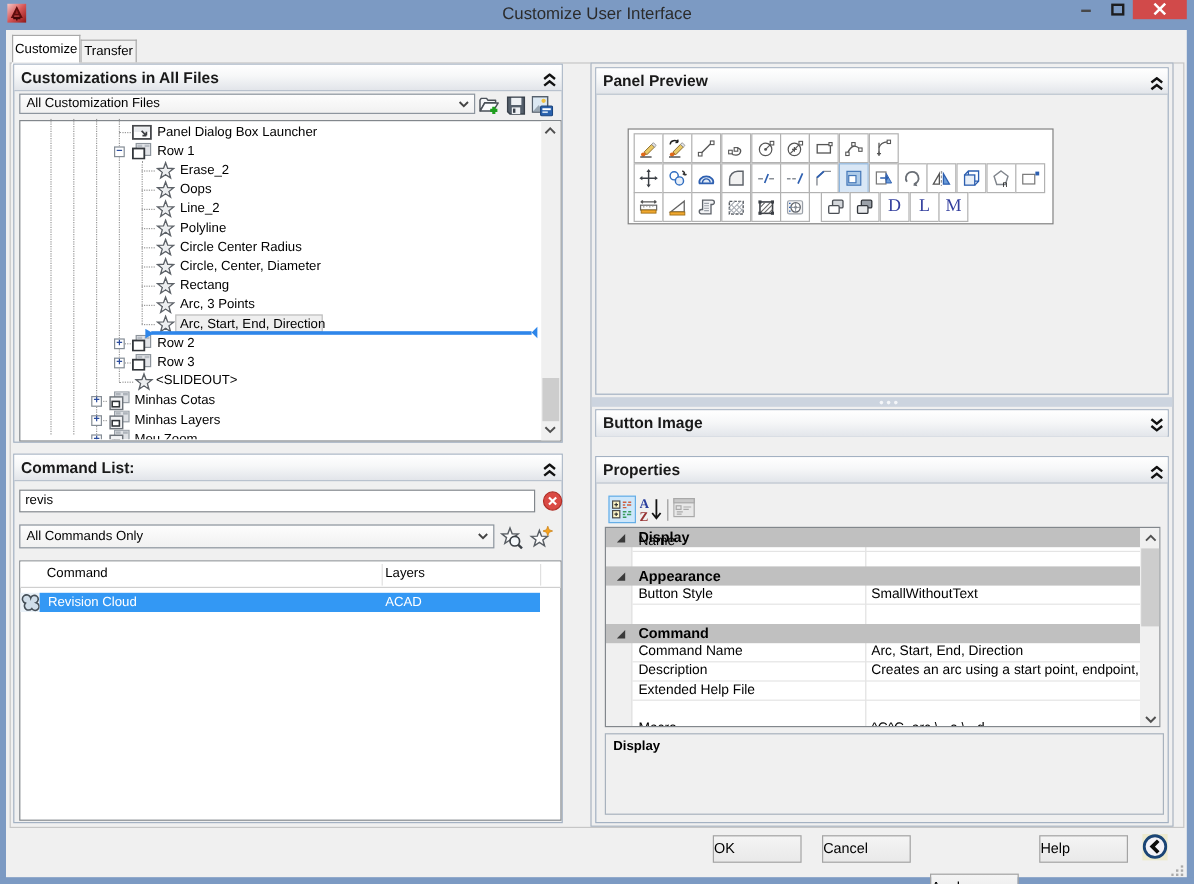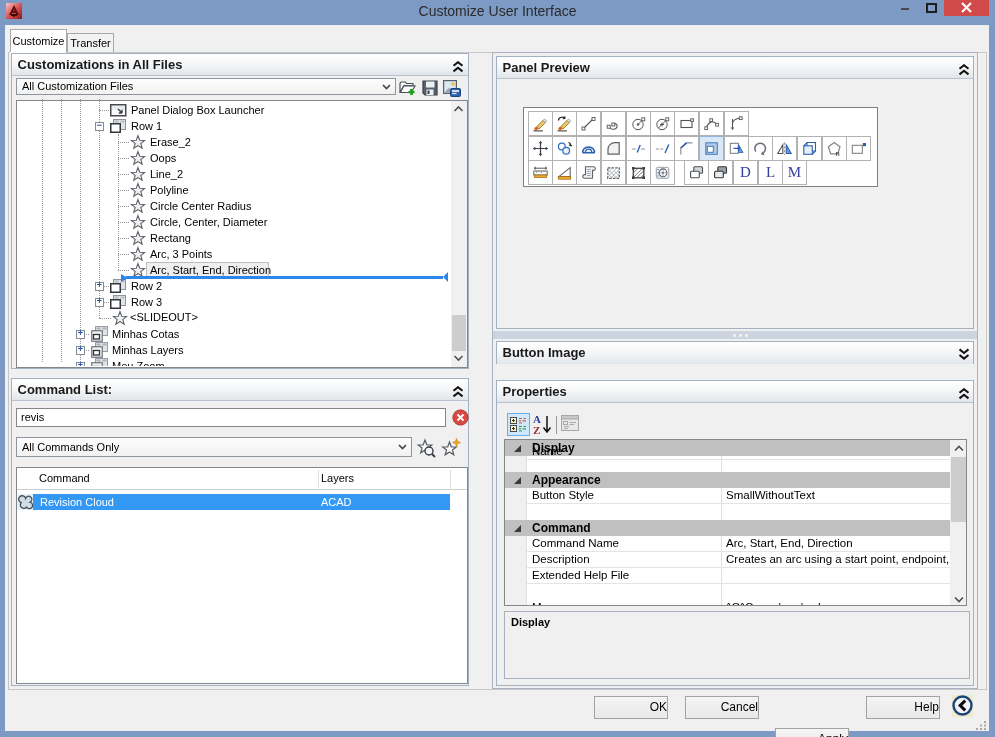--- a/index.html
+++ b/index.html
@@ -2,21 +2,21 @@
 <html><head><meta charset="utf-8"><style>
 *{margin:0;padding:0;box-sizing:border-box}
 html,body{width:995px;height:737px;overflow:hidden}
 body{font-family:"Liberation Sans",sans-serif;font-size:11px;color:#000;background:#f0f0f0;position:relative}
 .abs{position:absolute}
 .grp{position:absolute;border:1px solid #a3b1c2;background:#f0f0f0}
 .ghead{position:absolute;left:0;top:0;right:0;height:22px;background:linear-gradient(#ffffff,#f6f7f8 45%,#e2e5ea);border-bottom:1px solid #b9c2ce;font-weight:bold;font-size:13px;line-height:22px;padding-left:6px;color:#1a1a1a}
 .wbox{position:absolute;background:#fff;border:1px solid #82878c}
 .combo{position:absolute;background:linear-gradient(#fdfdfd,#f1f1f1);border:1px solid #8d959e;font-size:11px;line-height:15px;padding-left:5px;color:#000}
 .carr{position:absolute;right:2px;top:2px;bottom:2px;width:13px;display:flex;align-items:center;justify-content:center}
-.btn{position:absolute;width:74px;height:23px;background:linear-gradient(#f4f4f4,#e9e9e9);border:1px solid #a3a3a3;font-size:12px;text-align:right;line-height:21px;color:#000}
+.btn{position:absolute;width:74px;height:23px;background:linear-gradient(#f4f4f4,#e9e9e9);border:1px solid #a3a3a3;font-size:12px;text-align:left;line-height:21px;color:#000}
 .dot{border-left:1px dotted #989898;position:absolute;width:0}
 .hdot{border-top:1px dotted #989898;position:absolute;height:0}
 .trow{position:absolute;font-size:11px;line-height:16px;white-space:nowrap;color:#000}
 svg{display:block}
 .exp{position:absolute;width:9px;height:9px;background:#fff;border:1px solid #848c95;line-height:7px;text-align:center;font-size:9px;color:#2c4d9e;font-weight:bold}
 .exp span{position:relative;top:-1px}
 .cat{position:absolute;left:0;width:445px;height:16px;background:#c0c0c0;font-weight:bold;font-size:12px;line-height:16px}
 .cat span{margin-left:27px}
 .prow{position:absolute;left:22px;width:423px;height:16px;border-bottom:1px solid #e4e4e4;font-size:11.5px;line-height:15px}
 .plab{position:absolute;left:5px;top:0;white-space:nowrap}

